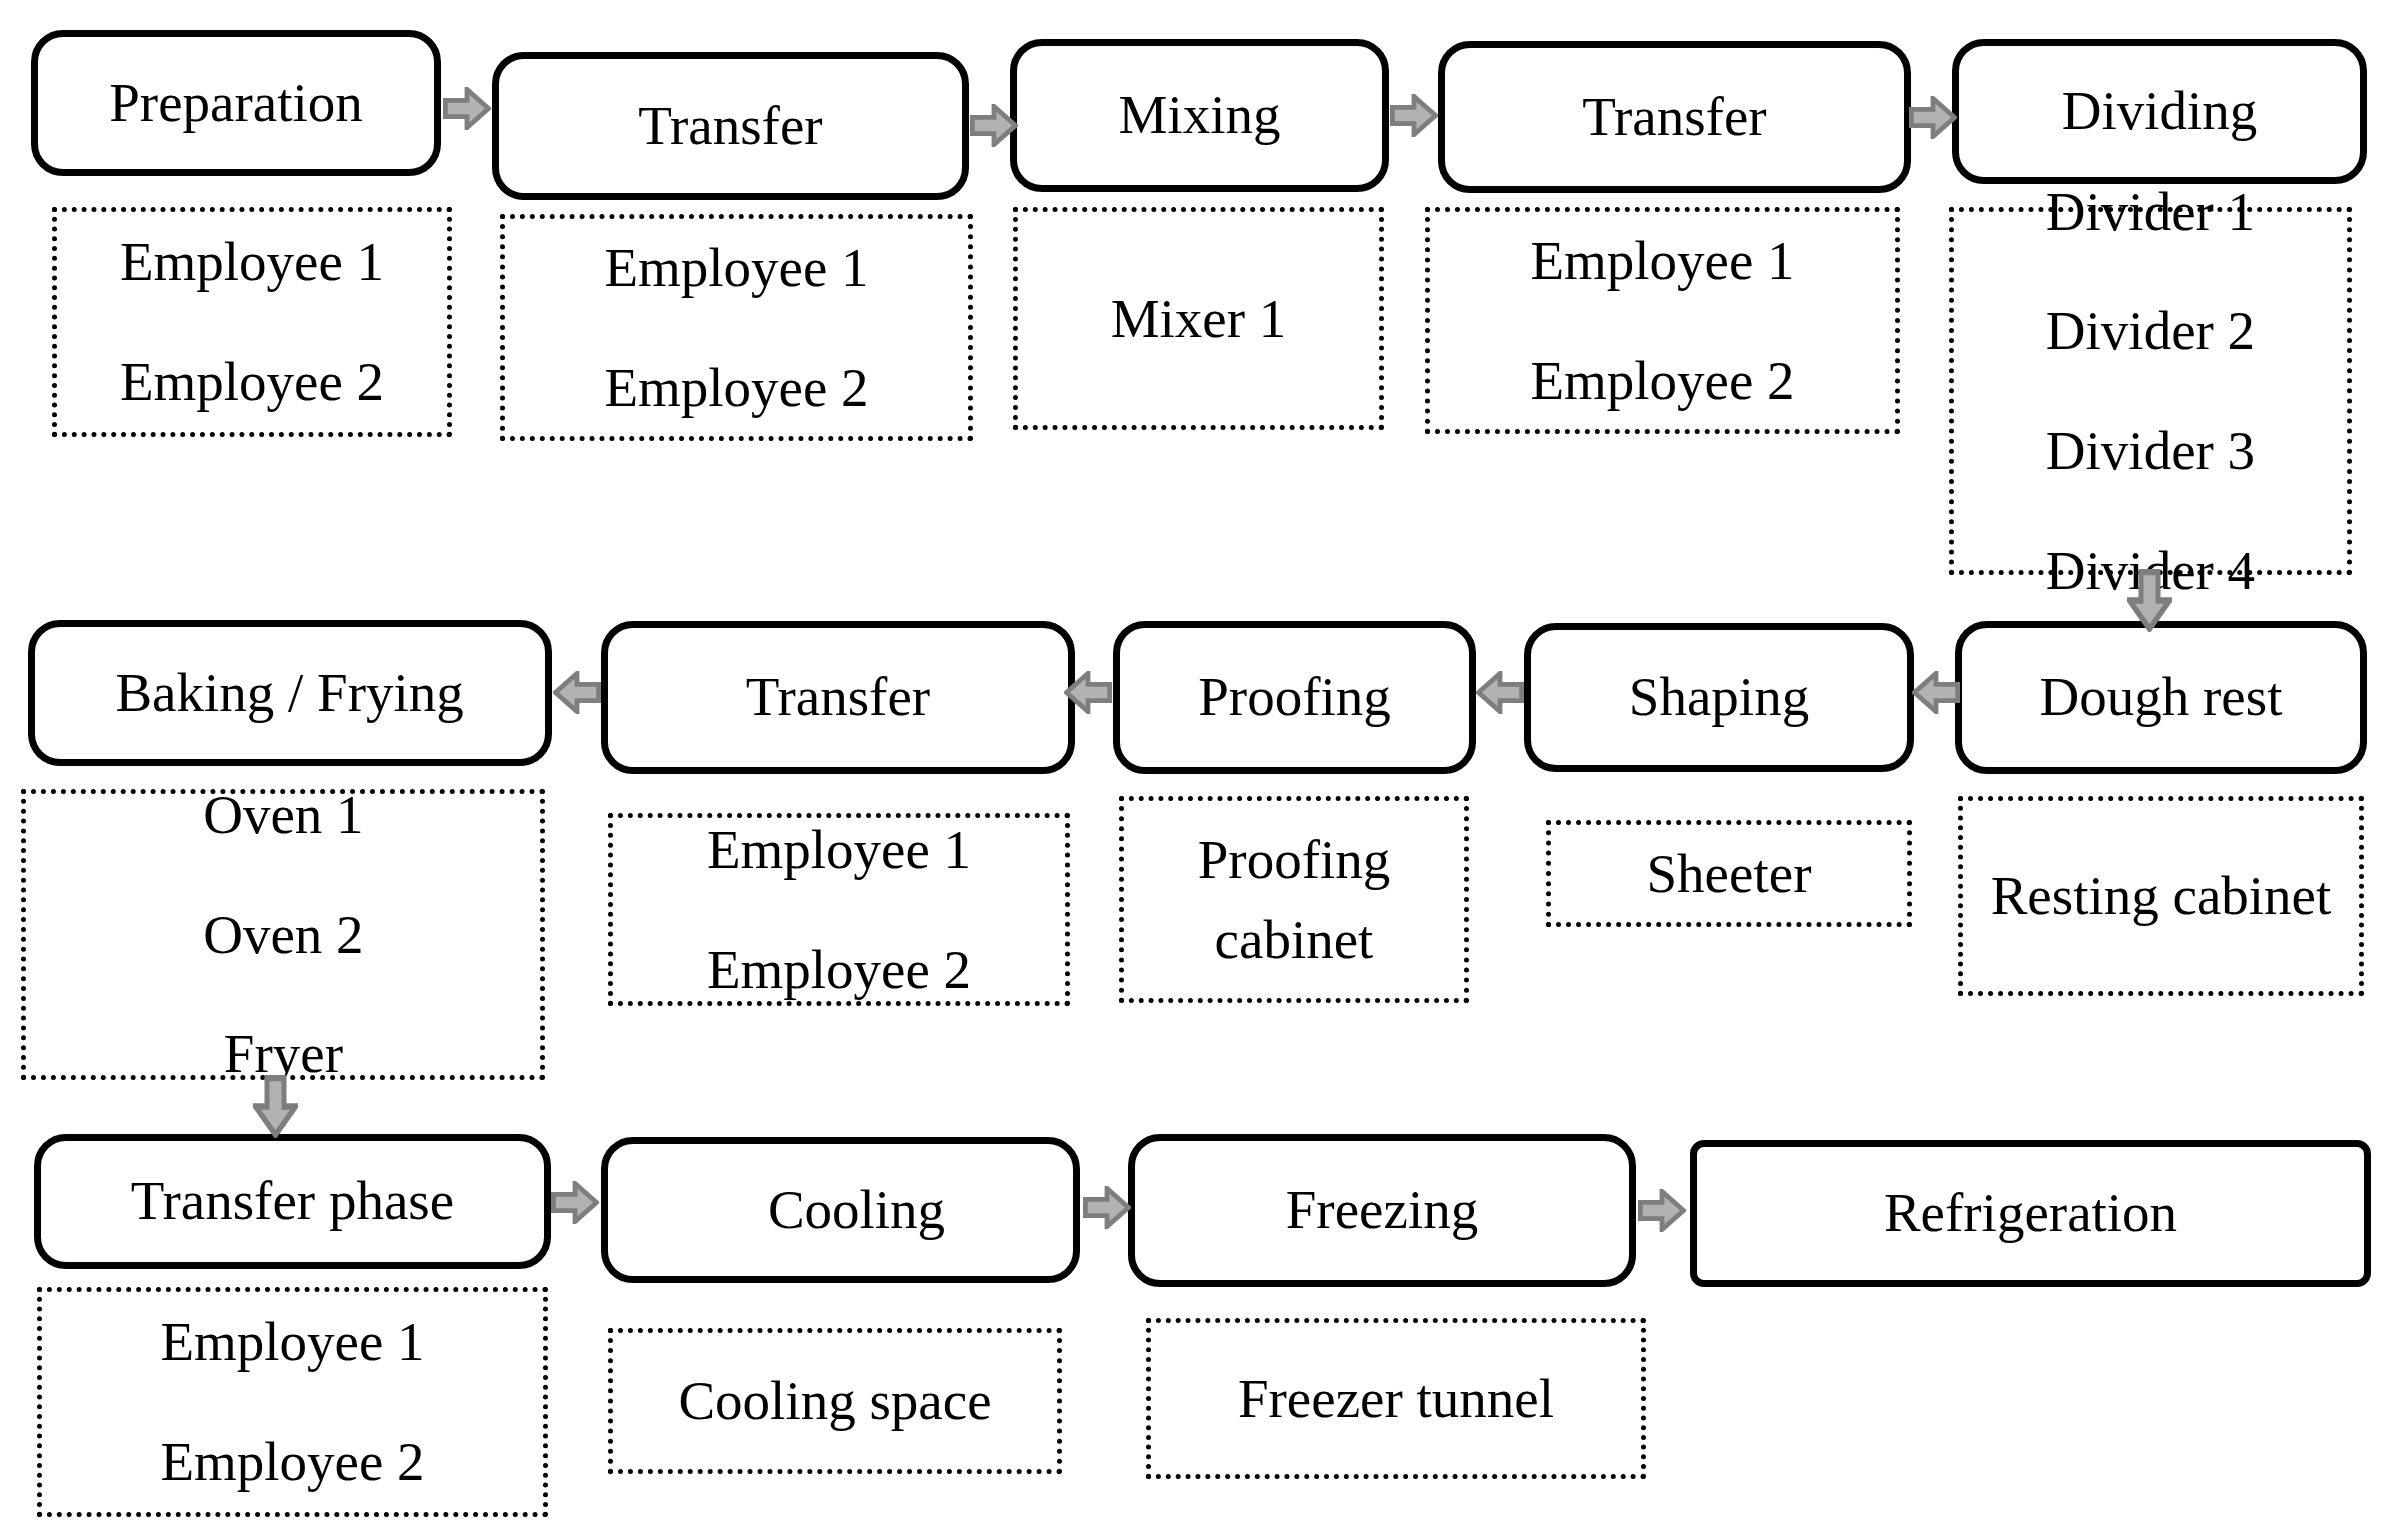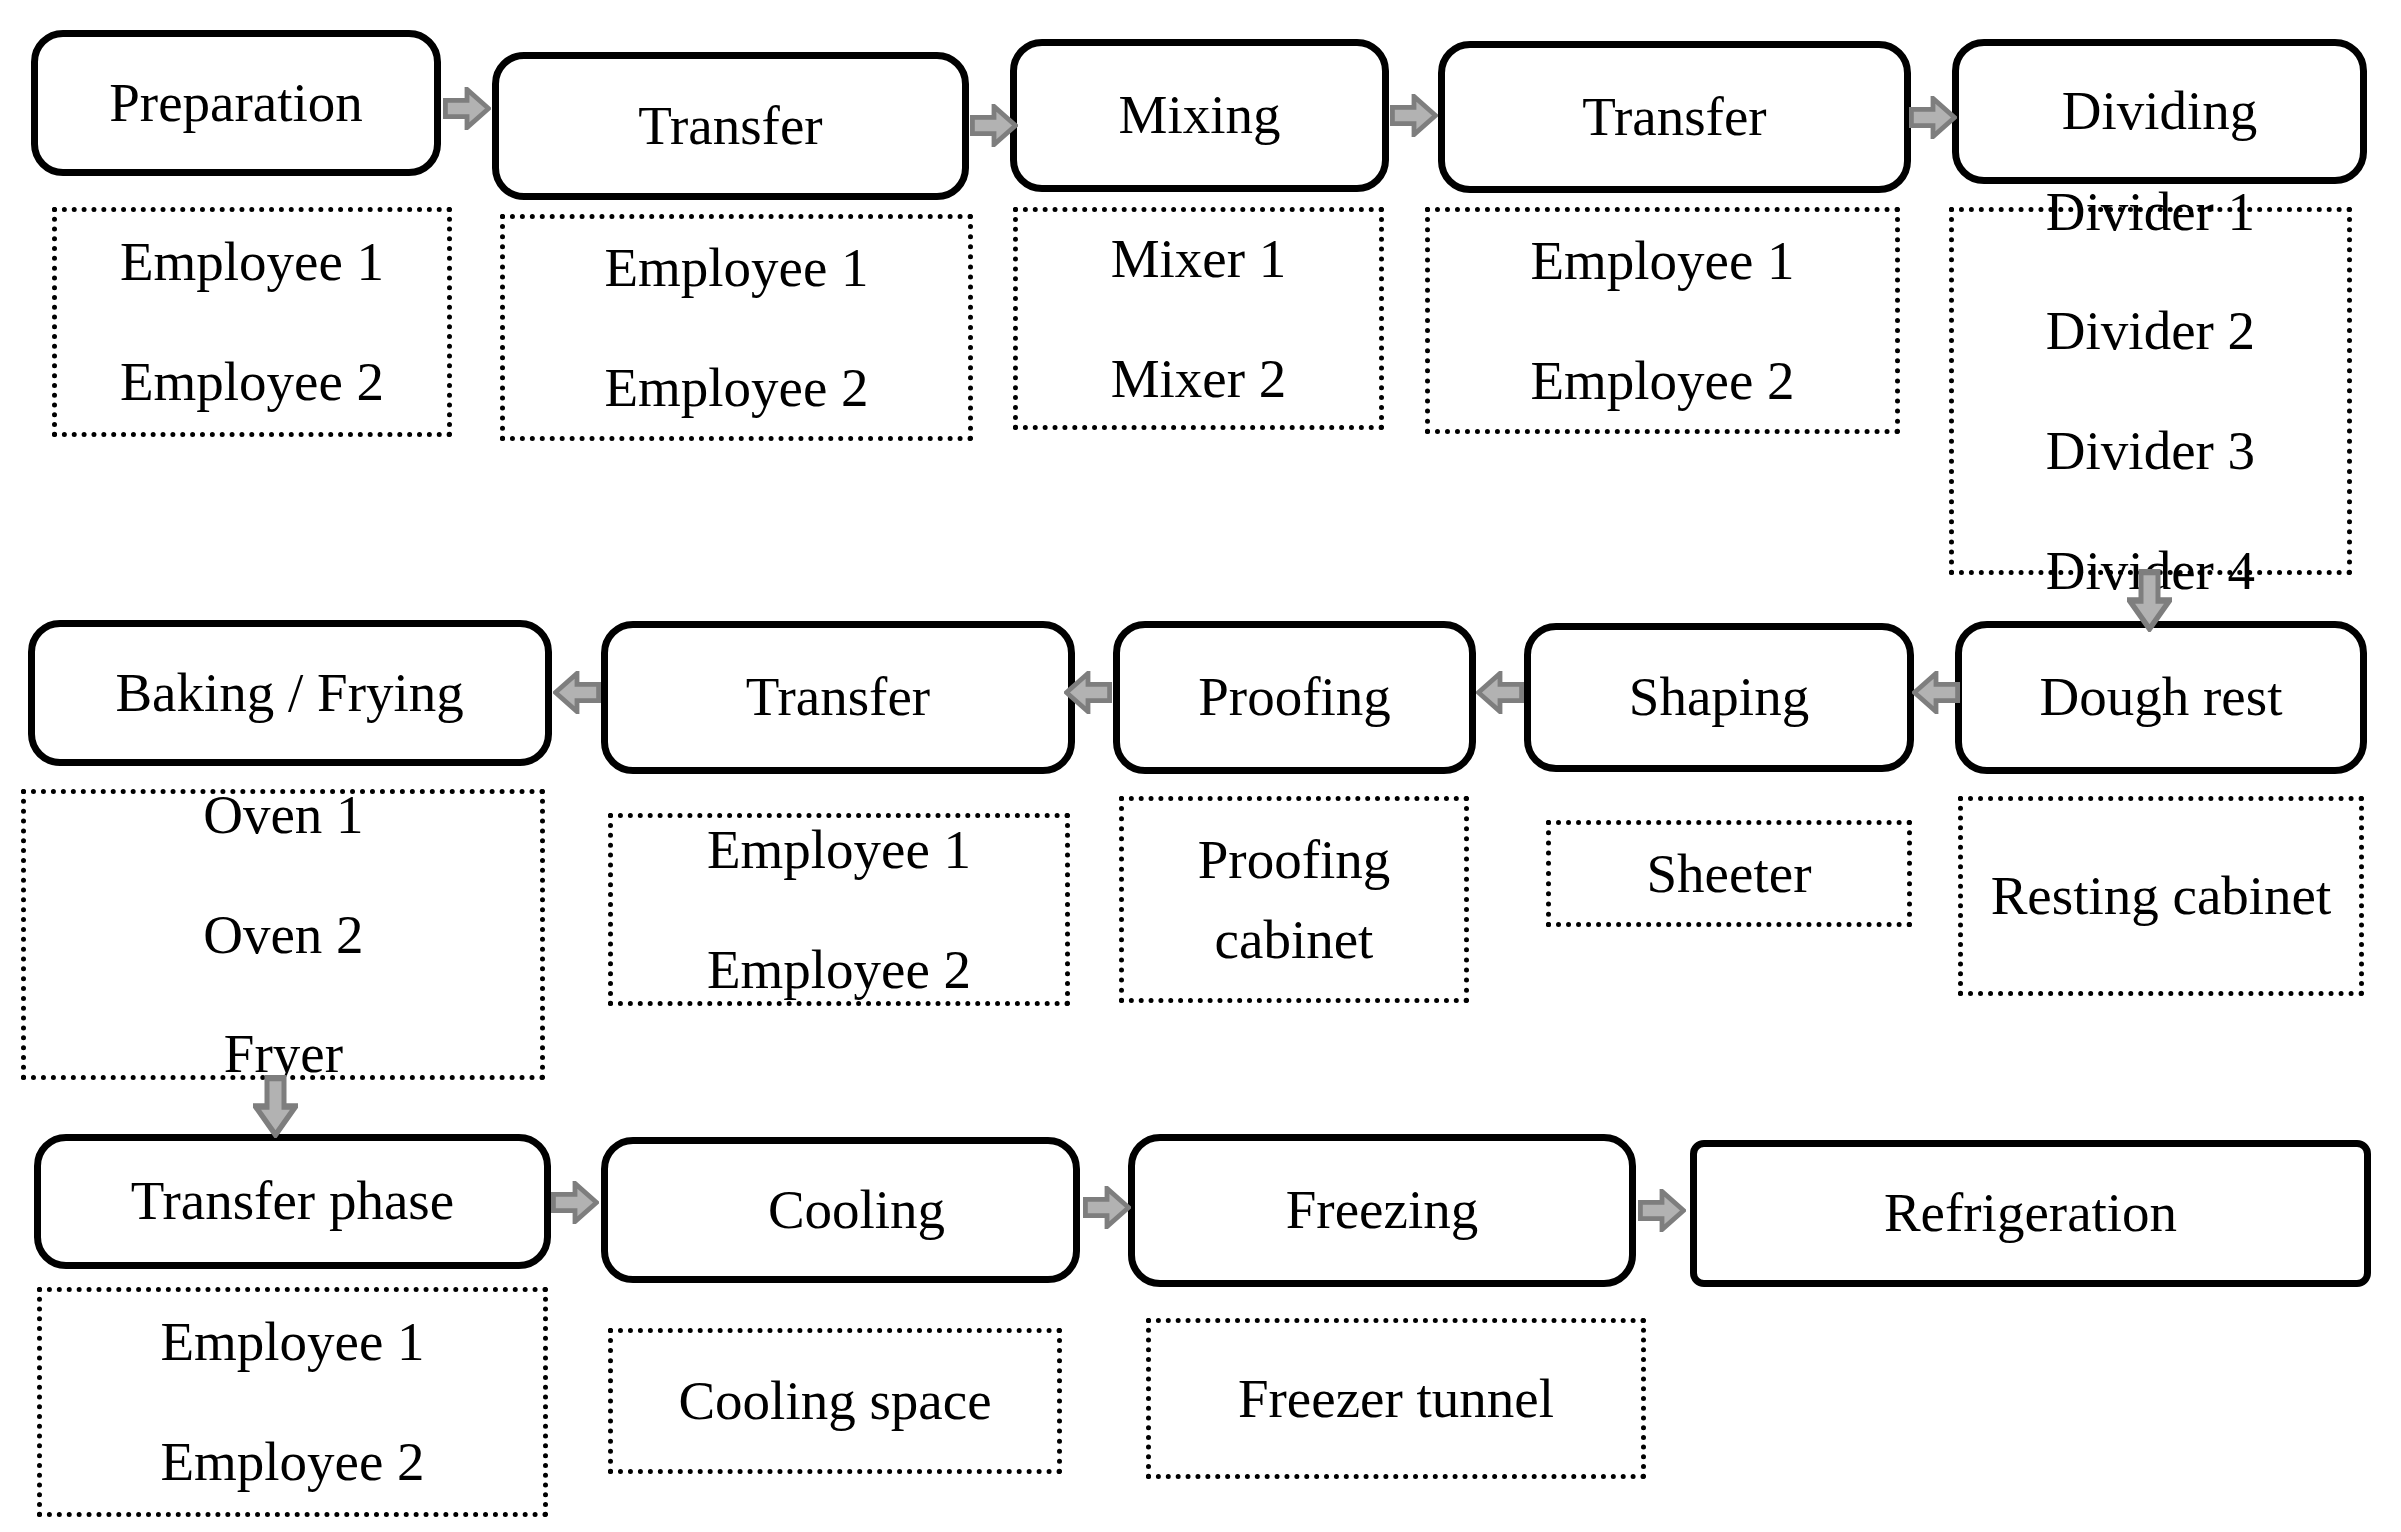--- a/index.html
+++ b/index.html
@@ -62,21 +62,20 @@
   <div class="rbox" style="left:52px;top:207px;width:400px;height:230px;">
     <div class="rline">Employee 1</div>
     <div class="rline">Employee 2</div>
   </div>
   <div class="rbox" style="left:500px;top:214px;width:473px;height:227px;">
     <div class="rline">Employee 1</div>
     <div class="rline">Employee 2</div>
   </div>
   <div class="rbox" style="left:1013px;top:207px;width:371px;height:223px;">
     <div class="rline">Mixer 1</div>
-    <div class="rline">Mixer 2</div>
   </div>
   <div class="rbox" style="left:1425px;top:207px;width:475px;height:227px;">
     <div class="rline">Employee 1</div>
     <div class="rline">Employee 2</div>
   </div>
   <div class="rbox" style="left:1949px;top:207px;width:403px;height:368px;">
     <div class="rline">Divider 1</div>
     <div class="rline">Divider 2</div>
     <div class="rline">Divider 3</div>
     <div class="rline">Divider 4</div>

